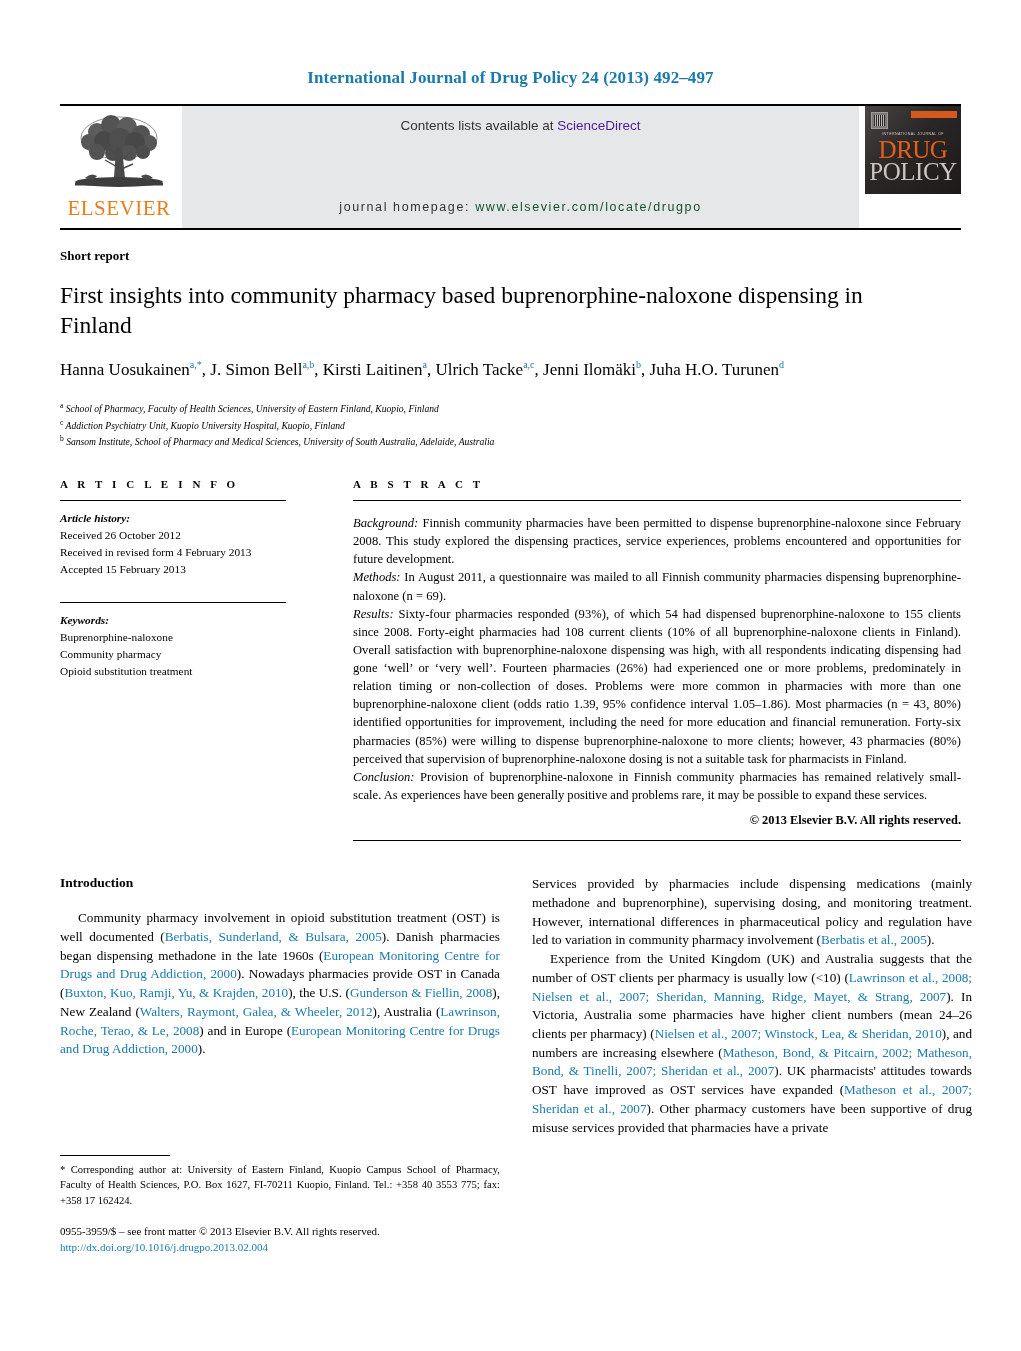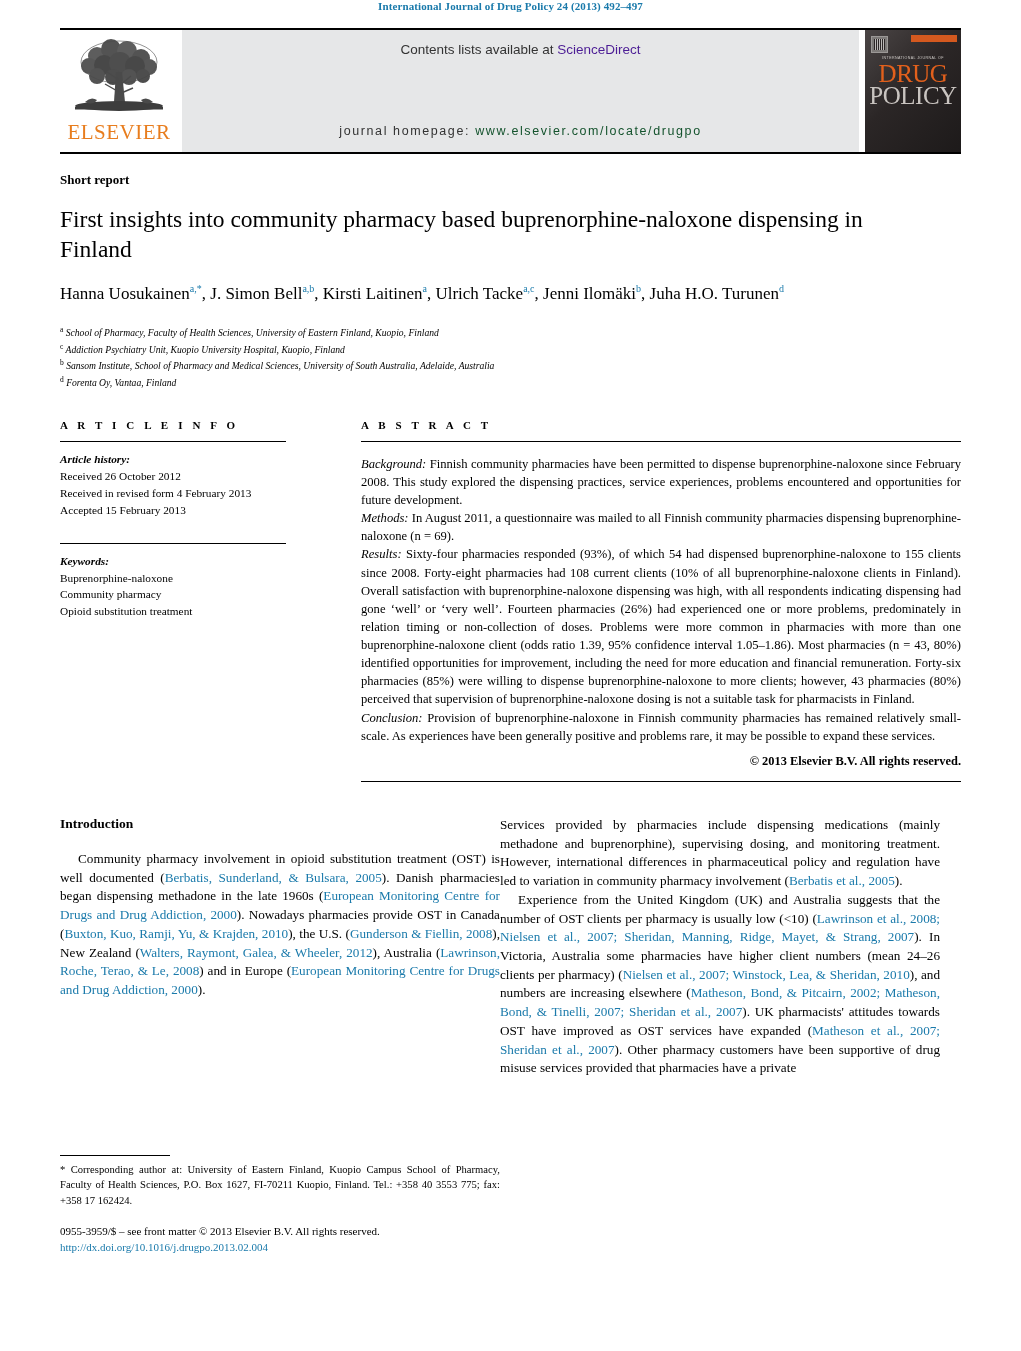--- a/index.html
+++ b/index.html
@@ -19,23 +19,24 @@
     position: relative;
     width: 1021px;
     height: 1351px;
     padding: 0;
     box-sizing: border-box;
   }
 
   
   .running-head {
     text-align: center;
-    font-size: 11px;
+    font-size: 17px;
     font-weight: bold;
     color: #1a7aab;
+    padding-top: 68px;
     letter-spacing: 0.1px;
   }
 
   
   .masthead-wrap {
     position: relative;
     margin: 16px 60px 0 60px;
     border-top: 2px solid #000;
     border-bottom: 2px solid #000;
     height: 122px;
@@ -92,21 +93,21 @@
   .homepage-line {
     font-size: 12.5px;
     font-family: "Liberation Sans", sans-serif;
     letter-spacing: 1.6px;
     color: #333;
   }
   .homepage-line .hp-url { color: #14532d; margin-top: 8px; }
   .cover-thumb {
     flex: 0 0 96px;
     width: 96px;
-    height: 122px;
+    height: 88px;
     position: relative;
     background: linear-gradient(135deg, #4a4545 0%, #2b2626 45%, #1d1a1a 100%);
     overflow: hidden;
   }
   .cover-elsevier-mark {
     position: absolute;
     left: 6px; top: 6px;
     width: 15px; height: 15px;
     background: #7d7a78;
     border: 1px solid #9b9896;
@@ -179,21 +180,21 @@
     font-style: italic;
     line-height: 1.62;
   }
   .affils sup { font-style: normal; font-size: 7.5px; vertical-align: super; }
   .affils div { white-space: nowrap; }
 
   
   .info-abstract {
     margin: 28px 60px 0 60px;
     display: flex;
-    gap: 16px;
+    gap: 8px;
   }
   .col-info { width: 285px; flex: 0 0 285px; }
   .col-abs  { flex: 1 1 auto; }
   .sec-head {
     font-size: 11px;
     font-weight: bold;
     letter-spacing: 3.6px;
     margin-bottom: 10px;
   }
   .rule { border-top: 1.4px solid #000; margin-bottom: 9px; }
@@ -216,20 +217,21 @@
     font-size: 12.4px;
     margin-top: 9px;
     font-weight: bold;
   }
   .abs-bottom-rule { border-top: 1.4px solid #000; margin-top: 12px; }
 
   
   .body-cols {
     margin: 34px 60px 0 60px;
     display: flex;
+    gap: 32px;
     position: relative;
   }
   .bcol { width: 440px; flex: 0 0 440px; }
   .h1 {
     font-size: 13.5px;
     font-weight: bold;
     margin: 0 0 18px 0;
   }
   .ptext {
     font-size: 13.2px;
@@ -337,21 +339,20 @@
       <span>Kirsti Laitinen</span><sup>a</sup>,
       <span>Ulrich Tacke</span><sup>a,c</sup>,
       <span>Jenni Ilomäki</span><sup>b</sup>,
       <span>Juha H.O. Turunen</span><sup>d</sup>
     </div>
 
     <div class="affils">
       <div><sup>a</sup> <span>School of Pharmacy, Faculty of Health Sciences, University of Eastern Finland, Kuopio, Finland</span></div>
       <div><sup>c</sup> <span>Addiction Psychiatry Unit, Kuopio University Hospital, Kuopio, Finland</span></div>
       <div><sup>b</sup> <span>Sansom Institute, School of Pharmacy and Medical Sciences, University of South Australia, Adelaide, Australia</span></div>
-      <div><sup>d</sup> <span>Forenta Oy, Vantaa, Finland</span></div>
     </div>
   </div>
 
   <div class="info-abstract">
 
     <div class="col-info">
       <div class="sec-head">A R T I C L E   I N F O</div>
       <div class="rule hist-rule"></div>
       <div class="info-block">
         <div class="it">Article history:</div>

